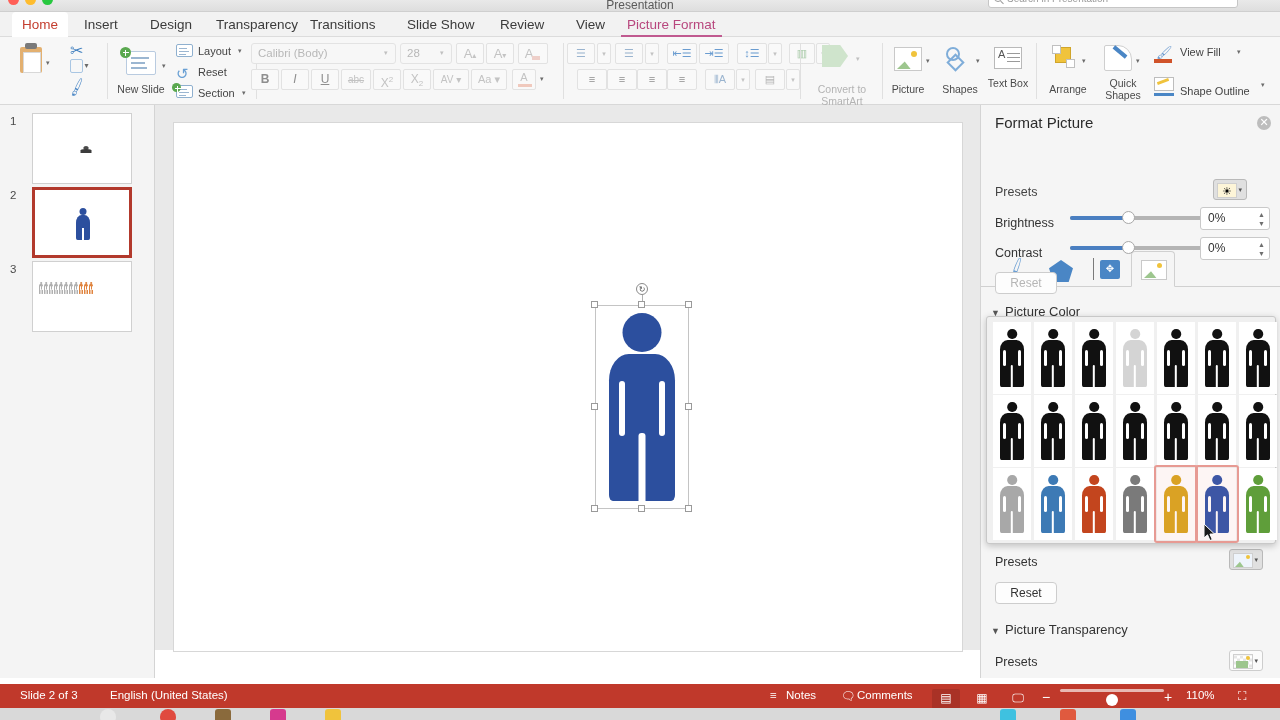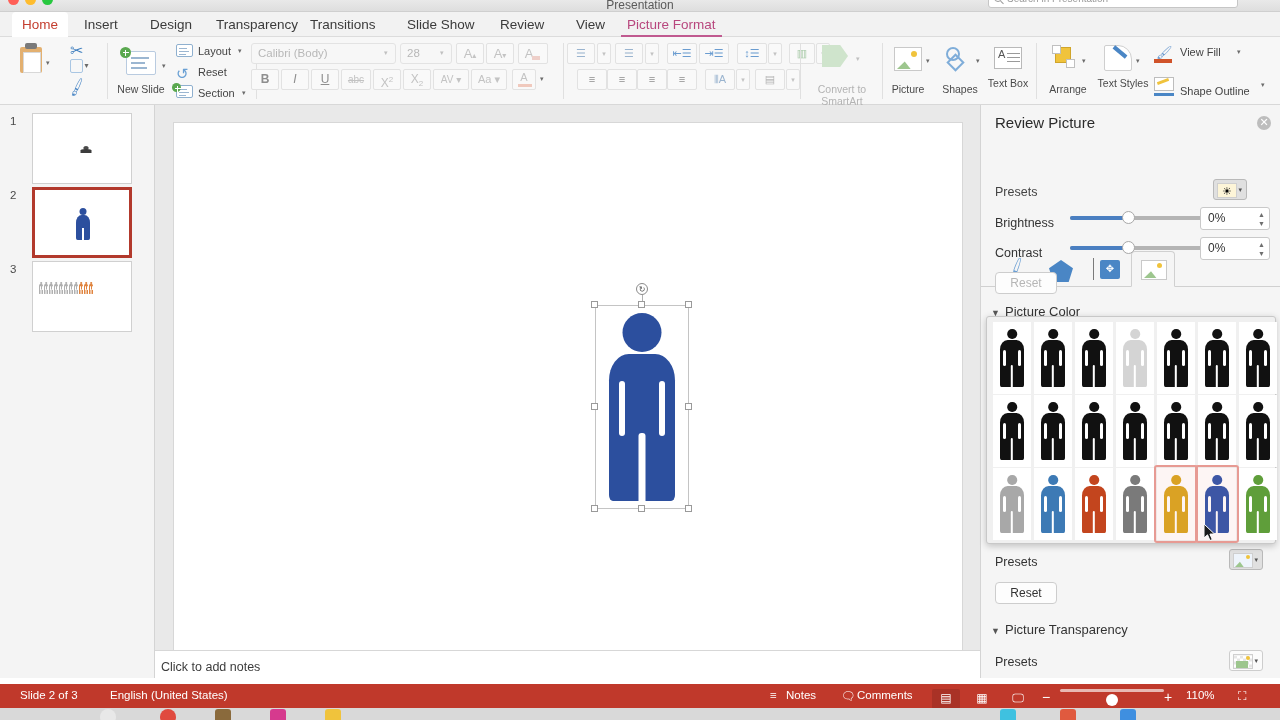--- a/index.html
+++ b/index.html
@@ -380,21 +380,21 @@
         <div style="position:absolute;left:0px;top:0px;width:9px;height:9px;background:#fff;border:1px solid #c0c0c0"></div>
         <div style="position:absolute;left:14px;top:14px;width:9px;height:9px;background:#fff;border:1px solid #c0c0c0"></div>
       </div>
       <div class="caret" style="position:absolute;left:198px;top:20px">▾</div>
       <div class="btn-lbl" style="position:absolute;left:156px;top:46px;width:56px">Arrange</div>
 
       <div style="position:absolute;left:220px;top:8px;width:28px;height:26px;background:#fff;border:1px solid #cfcfcf;border-radius:2px 14px 2px 2px">
         <div style="position:absolute;left:7px;top:4px;width:16px;height:4px;background:#4a86c5;transform:rotate(40deg)"></div>
       </div>
       <div class="caret" style="position:absolute;left:252px;top:20px">▾</div>
-      <div class="btn-lbl" style="position:absolute;left:210px;top:40px;width:58px;line-height:12px">Text Styles</div>
+      <div class="btn-lbl" style="position:absolute;left:210px;top:40px;width:58px;line-height:12px">Quick Shapes</div>
 
       <div style="position:absolute;left:272px;top:8px;font-size:13px;color:#6c9bd0">🖌</div>
       <div style="position:absolute;left:270px;top:22px;width:18px;height:4px;background:#d0532a"></div>
       <div class="mini" style="left:296px;top:9px">View Fill</div>
       <div class="caret" style="position:absolute;left:353px;top:11px">▾</div>
 
       <div style="position:absolute;left:270px;top:40px;width:20px;height:14px;border:1px solid #bdbdbd;background:#fff">
         <div style="position:absolute;left:2px;top:2px;width:12px;height:3px;background:#f0c33c;transform:rotate(-20deg)"></div>
       </div>
       <div style="position:absolute;left:270px;top:56px;width:20px;height:3px;background:#4a86c5"></div>
@@ -532,26 +532,23 @@
         <div class="handle" style="left:90px;top:-4px"></div>
         <div class="handle" style="left:-4px;top:98px"></div>
         <div class="handle" style="left:90px;top:98px"></div>
         <div class="handle" style="left:-4px;top:200px"></div>
         <div class="handle" style="left:43px;top:200px"></div>
         <div class="handle" style="left:90px;top:200px"></div>
       </div>
     </div>
   </div>
 
-  <div class="notesbar">
-    <span>Click to add notes</span>
-  </div>
 
   <div class="pane">
-    <div class="pane-title">Review Picture</div>
+    <div class="pane-title">Format Picture</div>
     <div class="pane-close">✕</div>
 
     <div class="panetabs">
       <div class="ptab" style="left:14px">
         <div style="position:absolute;left:10px;top:8px;font-size:17px;color:#6b9fd4;transform:rotate(-25deg)">🖌</div>
       </div>
       <div class="ptab" style="left:58px">
         <div style="position:absolute;left:10px;top:9px;width:24px;height:22px;background:#4a86c5;clip-path:polygon(50% 0,100% 38%,82% 100%,18% 100%,0 38%)"></div>
       </div>
       <div class="ptab" style="left:104px">

